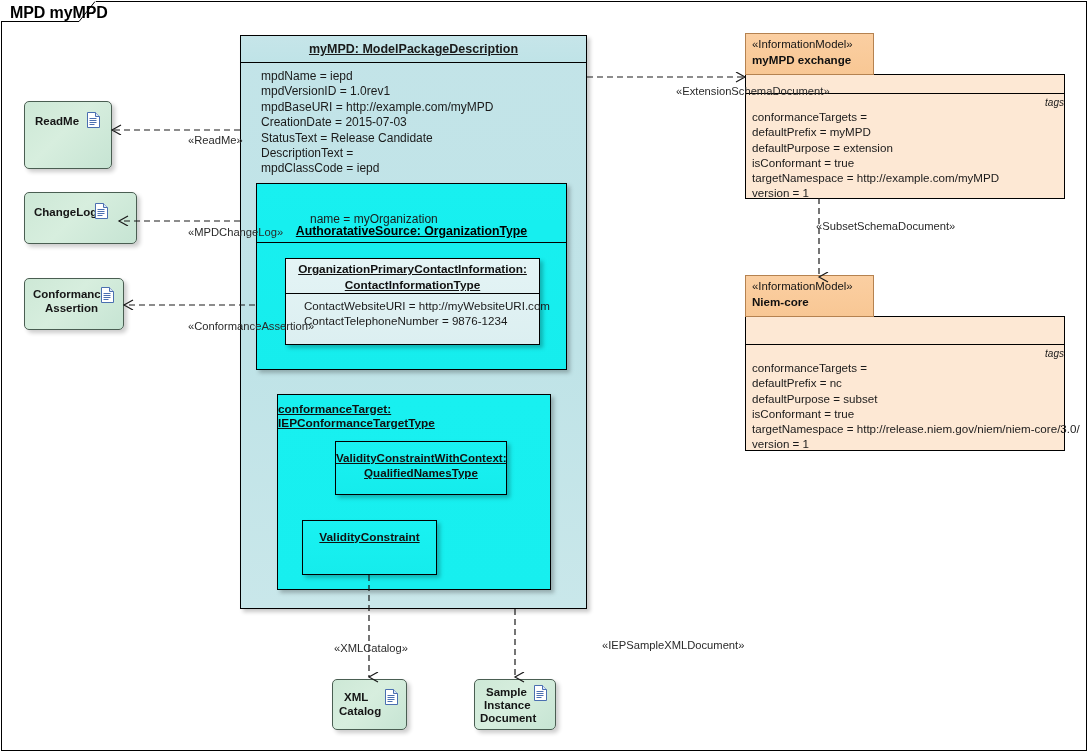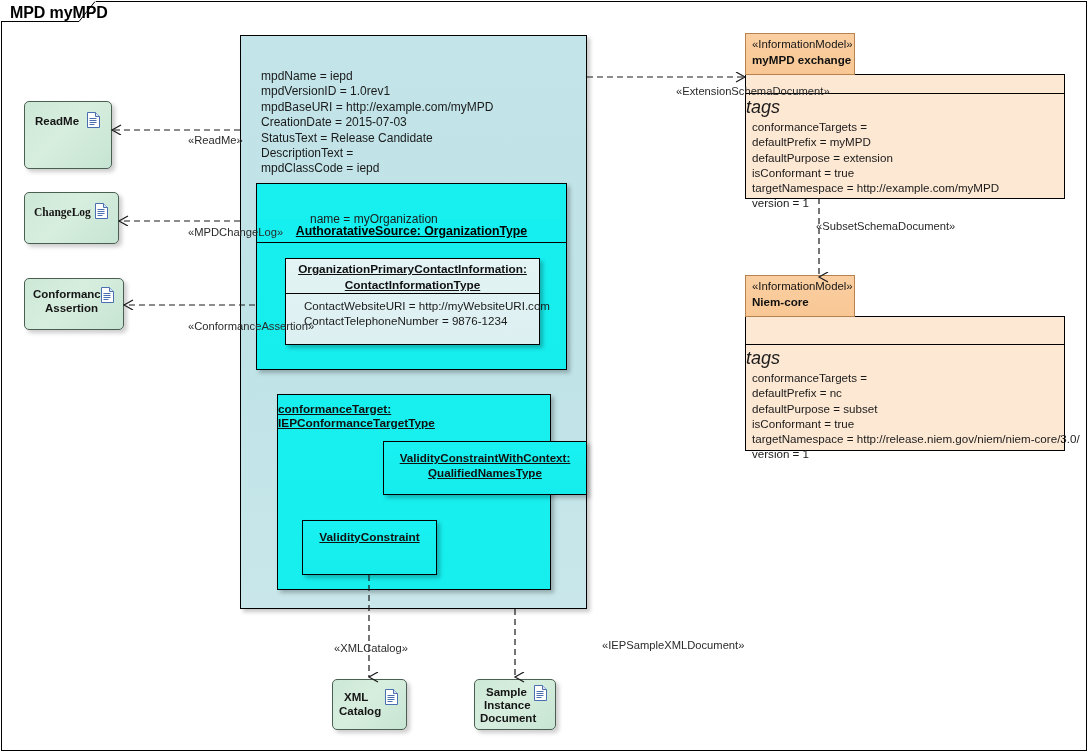--- a/index.html
+++ b/index.html
@@ -166,23 +166,22 @@
     text-align: left;
     font-size: 11.8px;
     font-weight: bold;
     padding-top: 7px;
     color: #101010;
   }
   .cls-conftarget .hdr span { text-decoration: underline; }
 
   .cls-vcwc {
     left: 335px; top: 441px;
-    width: 204px; height: 54px;
+    width: 172px; height: 54px;
     background: linear-gradient(to bottom, #19f2f2, #15ecec);
-    margin-left: 48px;
   }
   .cls-vcwc .hdr {
     text-align: center;
     font-size: 11.6px;
     font-weight: bold;
     line-height: 15px;
     padding-top: 8px;
     color: #101010;
   }
   .cls-vcwc .hdr div span { text-decoration: underline; }
@@ -225,21 +224,21 @@
   }
 
   
   .infomodel {
     position: absolute;
     z-index: 4;
   }
   .im-tab {
     position: absolute;
     left: 0; top: 0;
-    width: 110px; height: 42px;
+    width: 129px; height: 42px;
     box-sizing: border-box;
     border: 1px solid #b58250;
     background: linear-gradient(to bottom, #fbcfa2, #f8c794);
     z-index: 2;
   }
   .im-tab-stereo {
     position: absolute;
     left: 6px; top: 4px;
     font-size: 11.4px;
     color: #151515;
@@ -260,23 +259,23 @@
     border: 1px solid #000;
     background: #fde8d4;
     z-index: 1;
   }
   .im-empty-row {
     height: 19px;
     border-bottom: 1px solid #000;
     box-sizing: border-box;
   }
   .im-tags-title {
-    text-align: left;
+    text-align: right;
     font-style: italic;
-    font-size: 18px;
+    font-size: 10px;
     color: #1a1a1a;
     padding-top: 3px;
     padding-bottom: 1px;
   }
   .im-tags-list {
     padding-left: 6px;
     font-size: 11.6px;
     line-height: 15.3px;
     color: #1a1a1a;
     white-space: nowrap;
@@ -337,20 +336,23 @@
     <g>
       <line x1="369" y1="575" x2="369" y2="677" stroke="#1a1a1a" stroke-width="1.2" stroke-dasharray="6,4" marker-end="url(#openArrowDown)"></line>
     </g>
 
     <g>
       <line x1="515" y1="609" x2="515" y2="677" stroke="#1a1a1a" stroke-width="1.2" stroke-dasharray="6,4" marker-end="url(#openArrowDown)"></line>
     </g>
   </svg>
 
   <div class="pkg pkg-outer">
+    <div class="pkg-title">
+      <span>myMPD: ModelPackageDescription</span>
+    </div>
     <div class="attr-list">
       <div>mpdName = iepd</div>
       <div>mpdVersionID = 1.0rev1</div>
       <div>mpdBaseURI = http://example.com/myMPD</div>
       <div>CreationDate = 2015-07-03</div>
       <div>StatusText = Release Candidate</div>
       <div>DescriptionText =</div>
       <div>mpdClassCode = iepd</div>
     </div>
   </div>
@@ -399,21 +401,21 @@
       <path d="M8.5,0.5 V4.5 H12.5" fill="#dbe7f7" stroke="#4a6fb0" stroke-width="1"></path>
       <g stroke="#4a6fb0" stroke-width="1">
         <line x1="2.5" y1="6.5" x2="9.5" y2="6.5"></line>
         <line x1="2.5" y1="8.5" x2="9.5" y2="8.5"></line>
         <line x1="2.5" y1="10.5" x2="9.5" y2="10.5"></line>
         <line x1="2.5" y1="12.5" x2="7.5" y2="12.5"></line>
       </g>
     </svg>
   </div>
 
-  <div class="artifact" style="left:24px; top:192px; width:95px; height:52px;font-family:Liberation Serif, serif;">
+  <div class="artifact" style="left:24px; top:192px; width:113px; height:52px;">
     <div class="artifact-label" style="left:9px; top:12px;">ChangeLog</div>
     <svg class="doc-icon" style="left:70px; top:10px;" viewBox="0 0 13 16">
       <path d="M0.5,0.5 H8.5 L12.5,4.5 V15.5 H0.5 Z" fill="#ffffff" stroke="#4a6fb0" stroke-width="1"></path>
       <path d="M8.5,0.5 V4.5 H12.5" fill="#dbe7f7" stroke="#4a6fb0" stroke-width="1"></path>
       <g stroke="#4a6fb0" stroke-width="1">
         <line x1="2.5" y1="6.5" x2="9.5" y2="6.5"></line>
         <line x1="2.5" y1="8.5" x2="9.5" y2="8.5"></line>
         <line x1="2.5" y1="10.5" x2="9.5" y2="10.5"></line>
         <line x1="2.5" y1="12.5" x2="7.5" y2="12.5"></line>
       </g>

